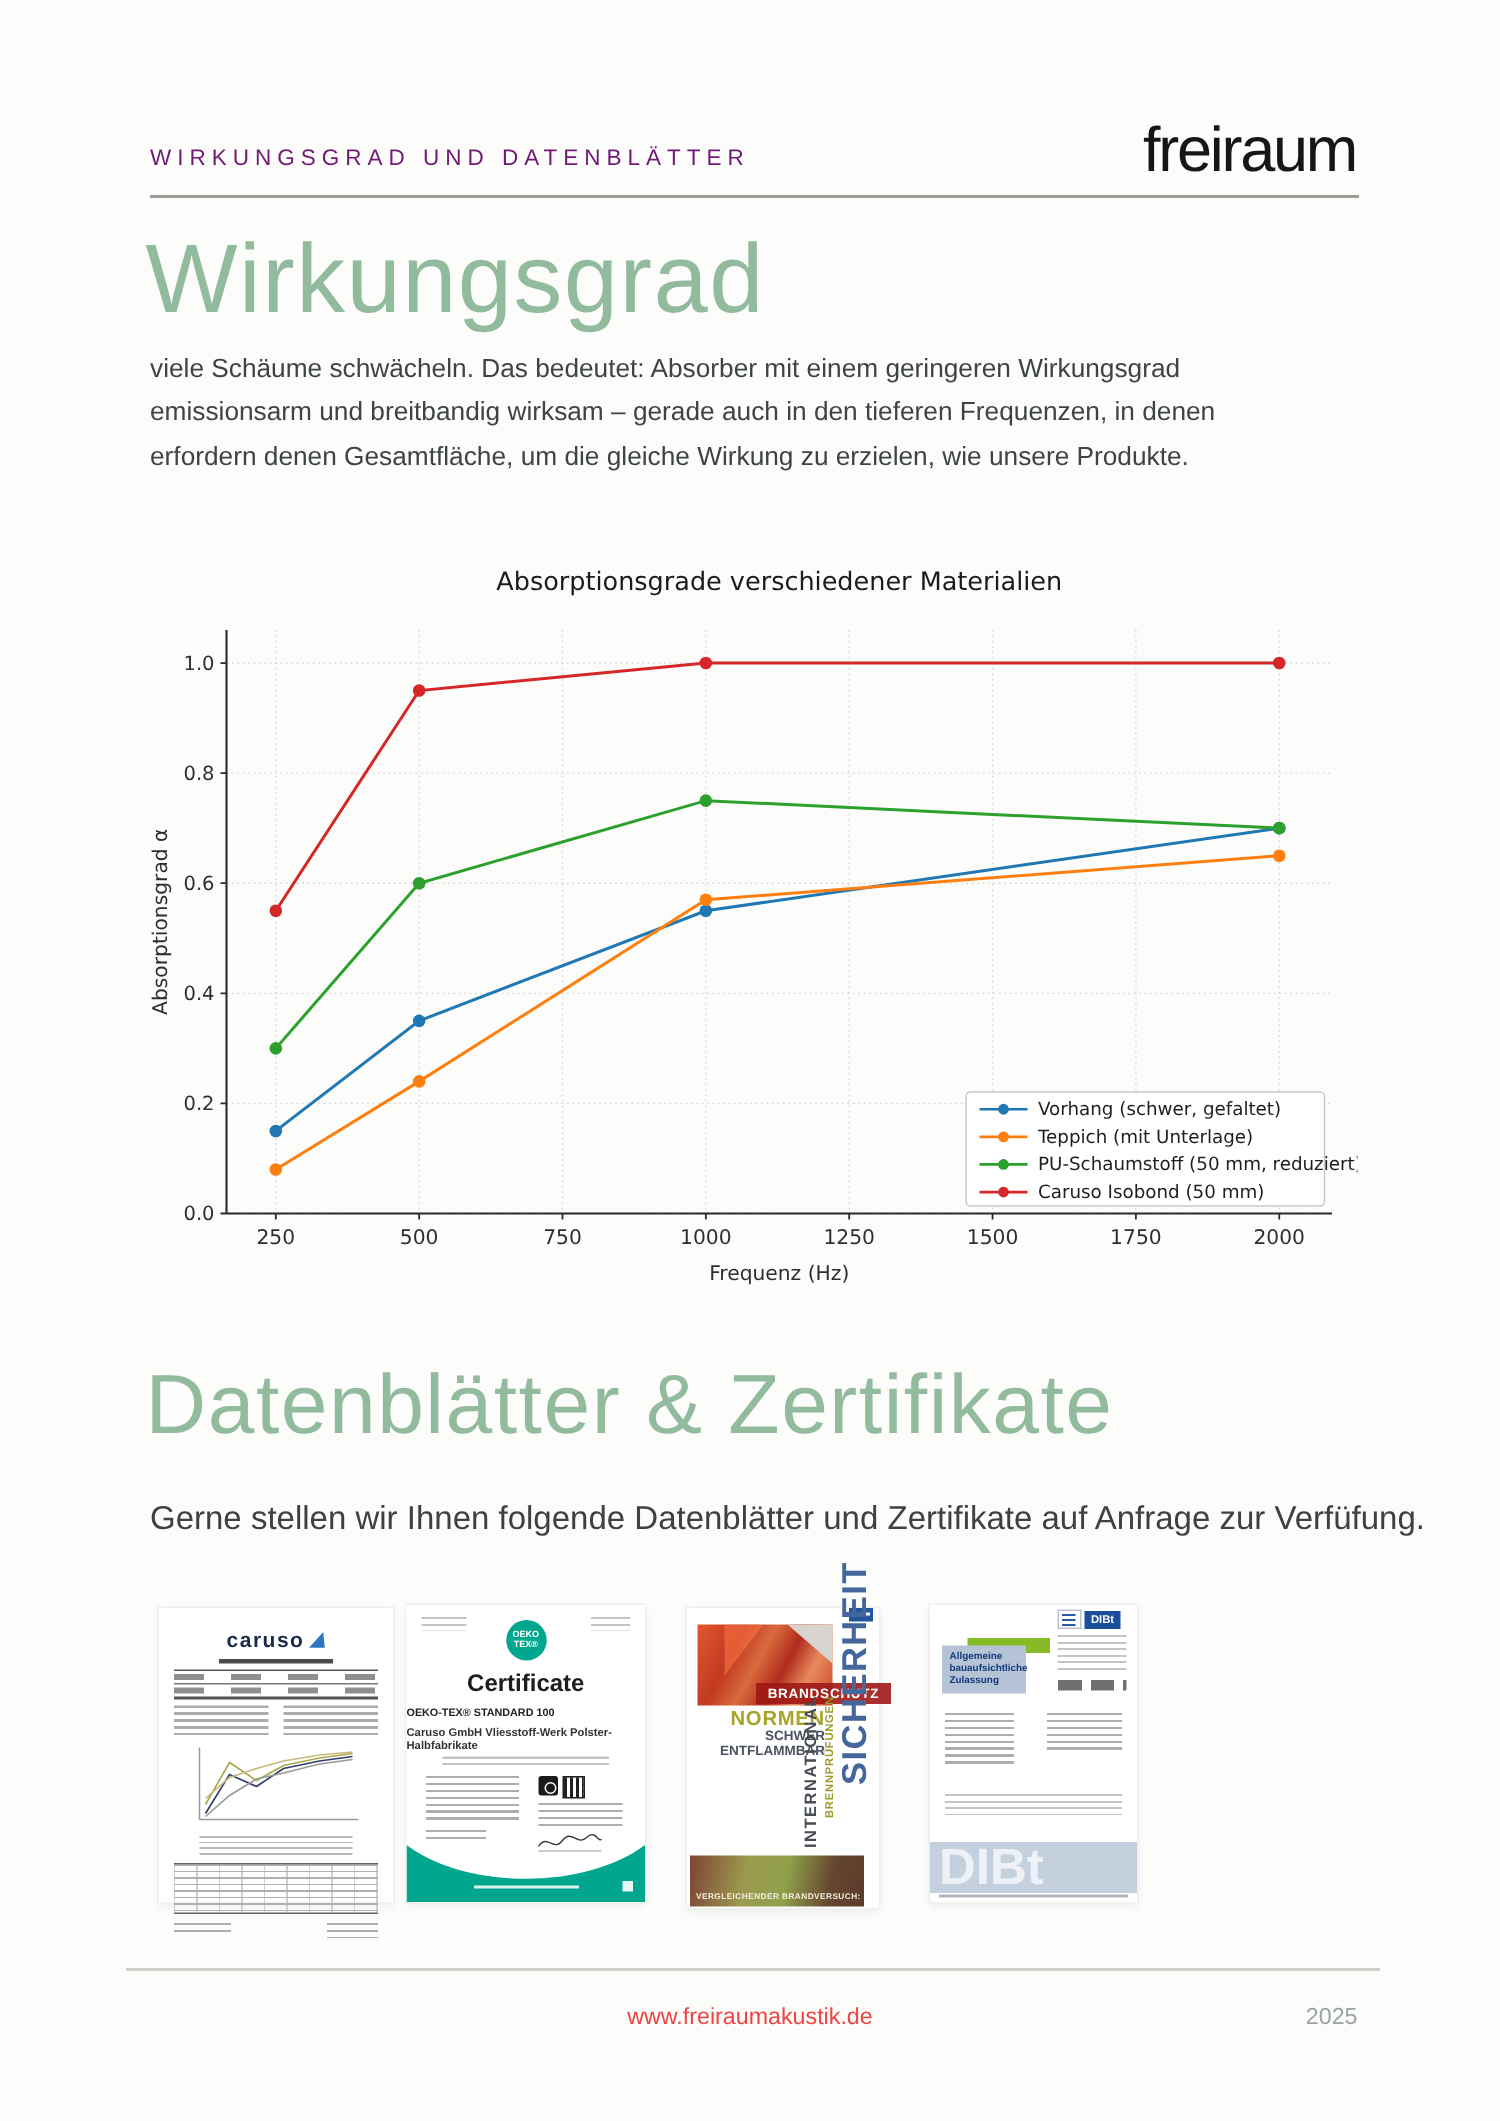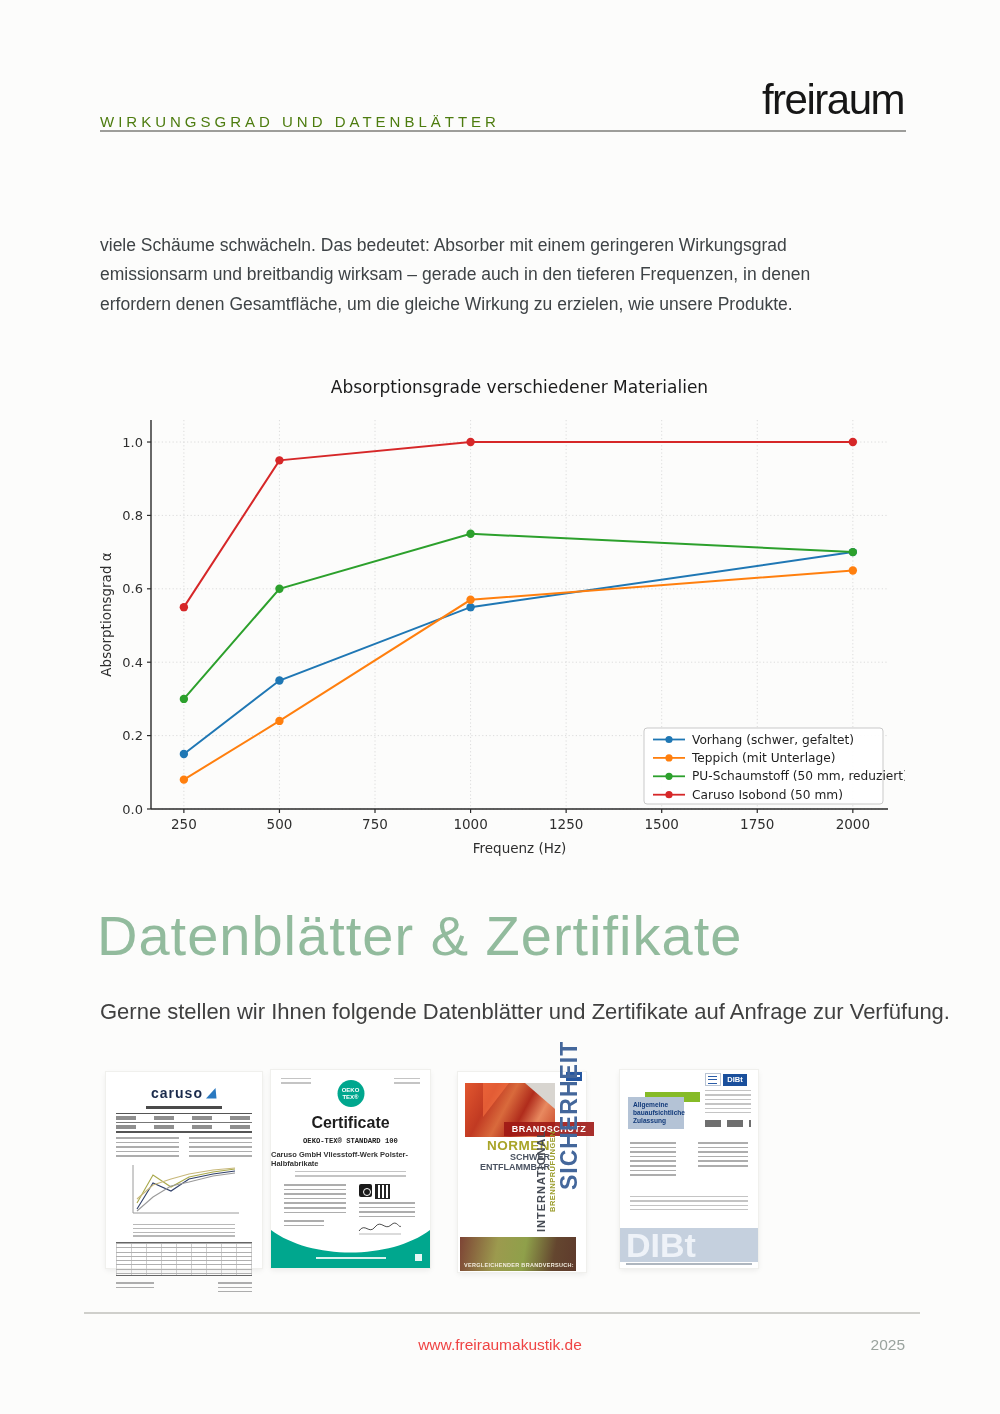--- a/index.html
+++ b/index.html
@@ -1,21 +1,21 @@
 <!DOCTYPE html>
 <html lang="de"><head>
 <meta charset="utf-8">
 <style>
   html,body{margin:0;padding:0;background:#e9e9e7;}
   #page{position:relative;width:1000px;height:1414px;margin:0 auto;background:#fcfcfb;
         font-family:"Liberation Sans",sans-serif;color:#3e4346;overflow:hidden;}
 
   
   .eyebrow{position:absolute;left:100px;top:97px;font-size:15px;letter-spacing:4px;
-           font-weight:500;color:#4d7c0f;margin-top:16px;}
+           font-weight:500;color:#701a75;}
   .logo{position:absolute;right:96px;top:76px;font-size:42px;font-weight:300;
         letter-spacing:-1.5px;color:#161616;}
   .header-rule{position:absolute;left:100px;top:130px;width:806px;height:2px;background:#9d9d9a;}
 
   
   .h1{position:absolute;left:97px;top:148px;font-size:65px;font-weight:300;
       letter-spacing:1px;color:#92bb9d;}
   .p1{position:absolute;left:100px;top:231px;font-size:17.5px;line-height:29.3px;color:#3e4346;}
   .p1 div{white-space:nowrap;}
 
@@ -54,22 +54,22 @@
   .c-foot{display:flex;justify-content:space-between;margin:6px 10px 0;}
 
   
   .t-cert{left:271px;top:1070px;width:159px;height:198px;}
   .cert-corner{position:absolute;height:9px;}
   .cert-badge{position:absolute;left:50%;top:10px;transform:translateX(-50%);width:27px;height:27px;
       border-radius:50%;background:#00a78e;color:#fff;display:flex;flex-direction:column;
       justify-content:center;align-items:center;font-size:6px;font-weight:700;line-height:7px;}
   .cert-title{position:absolute;left:0;right:0;top:44px;text-align:center;font-size:16px;
       font-weight:700;color:#1d1d1d;}
-  .cert-standard{position:absolute;left:0;right:0;top:67px;text-align:center;font-size:7.2px;
-      font-weight:700;color:#222;font-family:Liberation Mono, monospace;}
+  .cert-standard{position:absolute;left:0;right:0;top:67px;font-size:7.2px;
+      font-weight:700;color:#222;}
   .cert-holder{position:absolute;left:0;right:0;top:80px;text-align:left;font-size:7.5px;
       font-weight:600;color:#333;line-height:9px;}
   .cert-mid{position:absolute;left:24px;right:24px;top:101px;height:7px;}
   .cert-body-l{position:absolute;left:13px;top:114px;width:62px;height:30px;}
   .cert-marks{position:absolute;left:88px;top:114px;display:flex;gap:3px;}
   .cert-sq{width:13px;height:13px;background:#1a1a1a;border-radius:2px;position:relative;}
   .cert-sq::after{content:"";position:absolute;left:3.5px;top:3.5px;width:6px;height:6px;
       border:1px solid #fff;border-radius:50%;}
   .cert-qr{width:13px;height:13px;border:1px solid #222;
       background:repeating-linear-gradient(90deg,#222 0 2px,#fff 2px 4px),
@@ -132,20 +132,21 @@
 </style>
 </head>
 <body>
 
 <div id="page">
 
   <div class="eyebrow">WIRKUNGSGRAD UND DATENBLÄTTER</div>
   <div class="logo">freiraum</div>
   <div class="header-rule"></div>
 
+  <div class="h1">Wirkungsgrad</div>
   <div class="p1">
     <div>viele Schäume schwächeln. Das bedeutet: Absorber mit einem geringeren Wirkungsgrad</div>
     <div>emissionsarm und breitbandig wirksam – gerade auch in den tieferen Frequenzen, in denen</div>
     <div>erfordern denen Gesamtfläche, um die gleiche Wirkung zu erzielen, wie unsere Produkte.</div>
   </div>
 
   <div class="chart-wrap">
     <svg id="chart-svg" width="810" height="490" viewBox="0 0 810 490">
         <line x1="88.87448132780082" y1="52" x2="88.87448132780082" y2="441" stroke="#d8d8d8" stroke-width="0.9" stroke-dasharray="1.2 2.4"></line>
         <line x1="184.43983402489627" y1="52" x2="184.43983402489627" y2="441" stroke="#d8d8d8" stroke-width="0.9" stroke-dasharray="1.2 2.4"></line>

